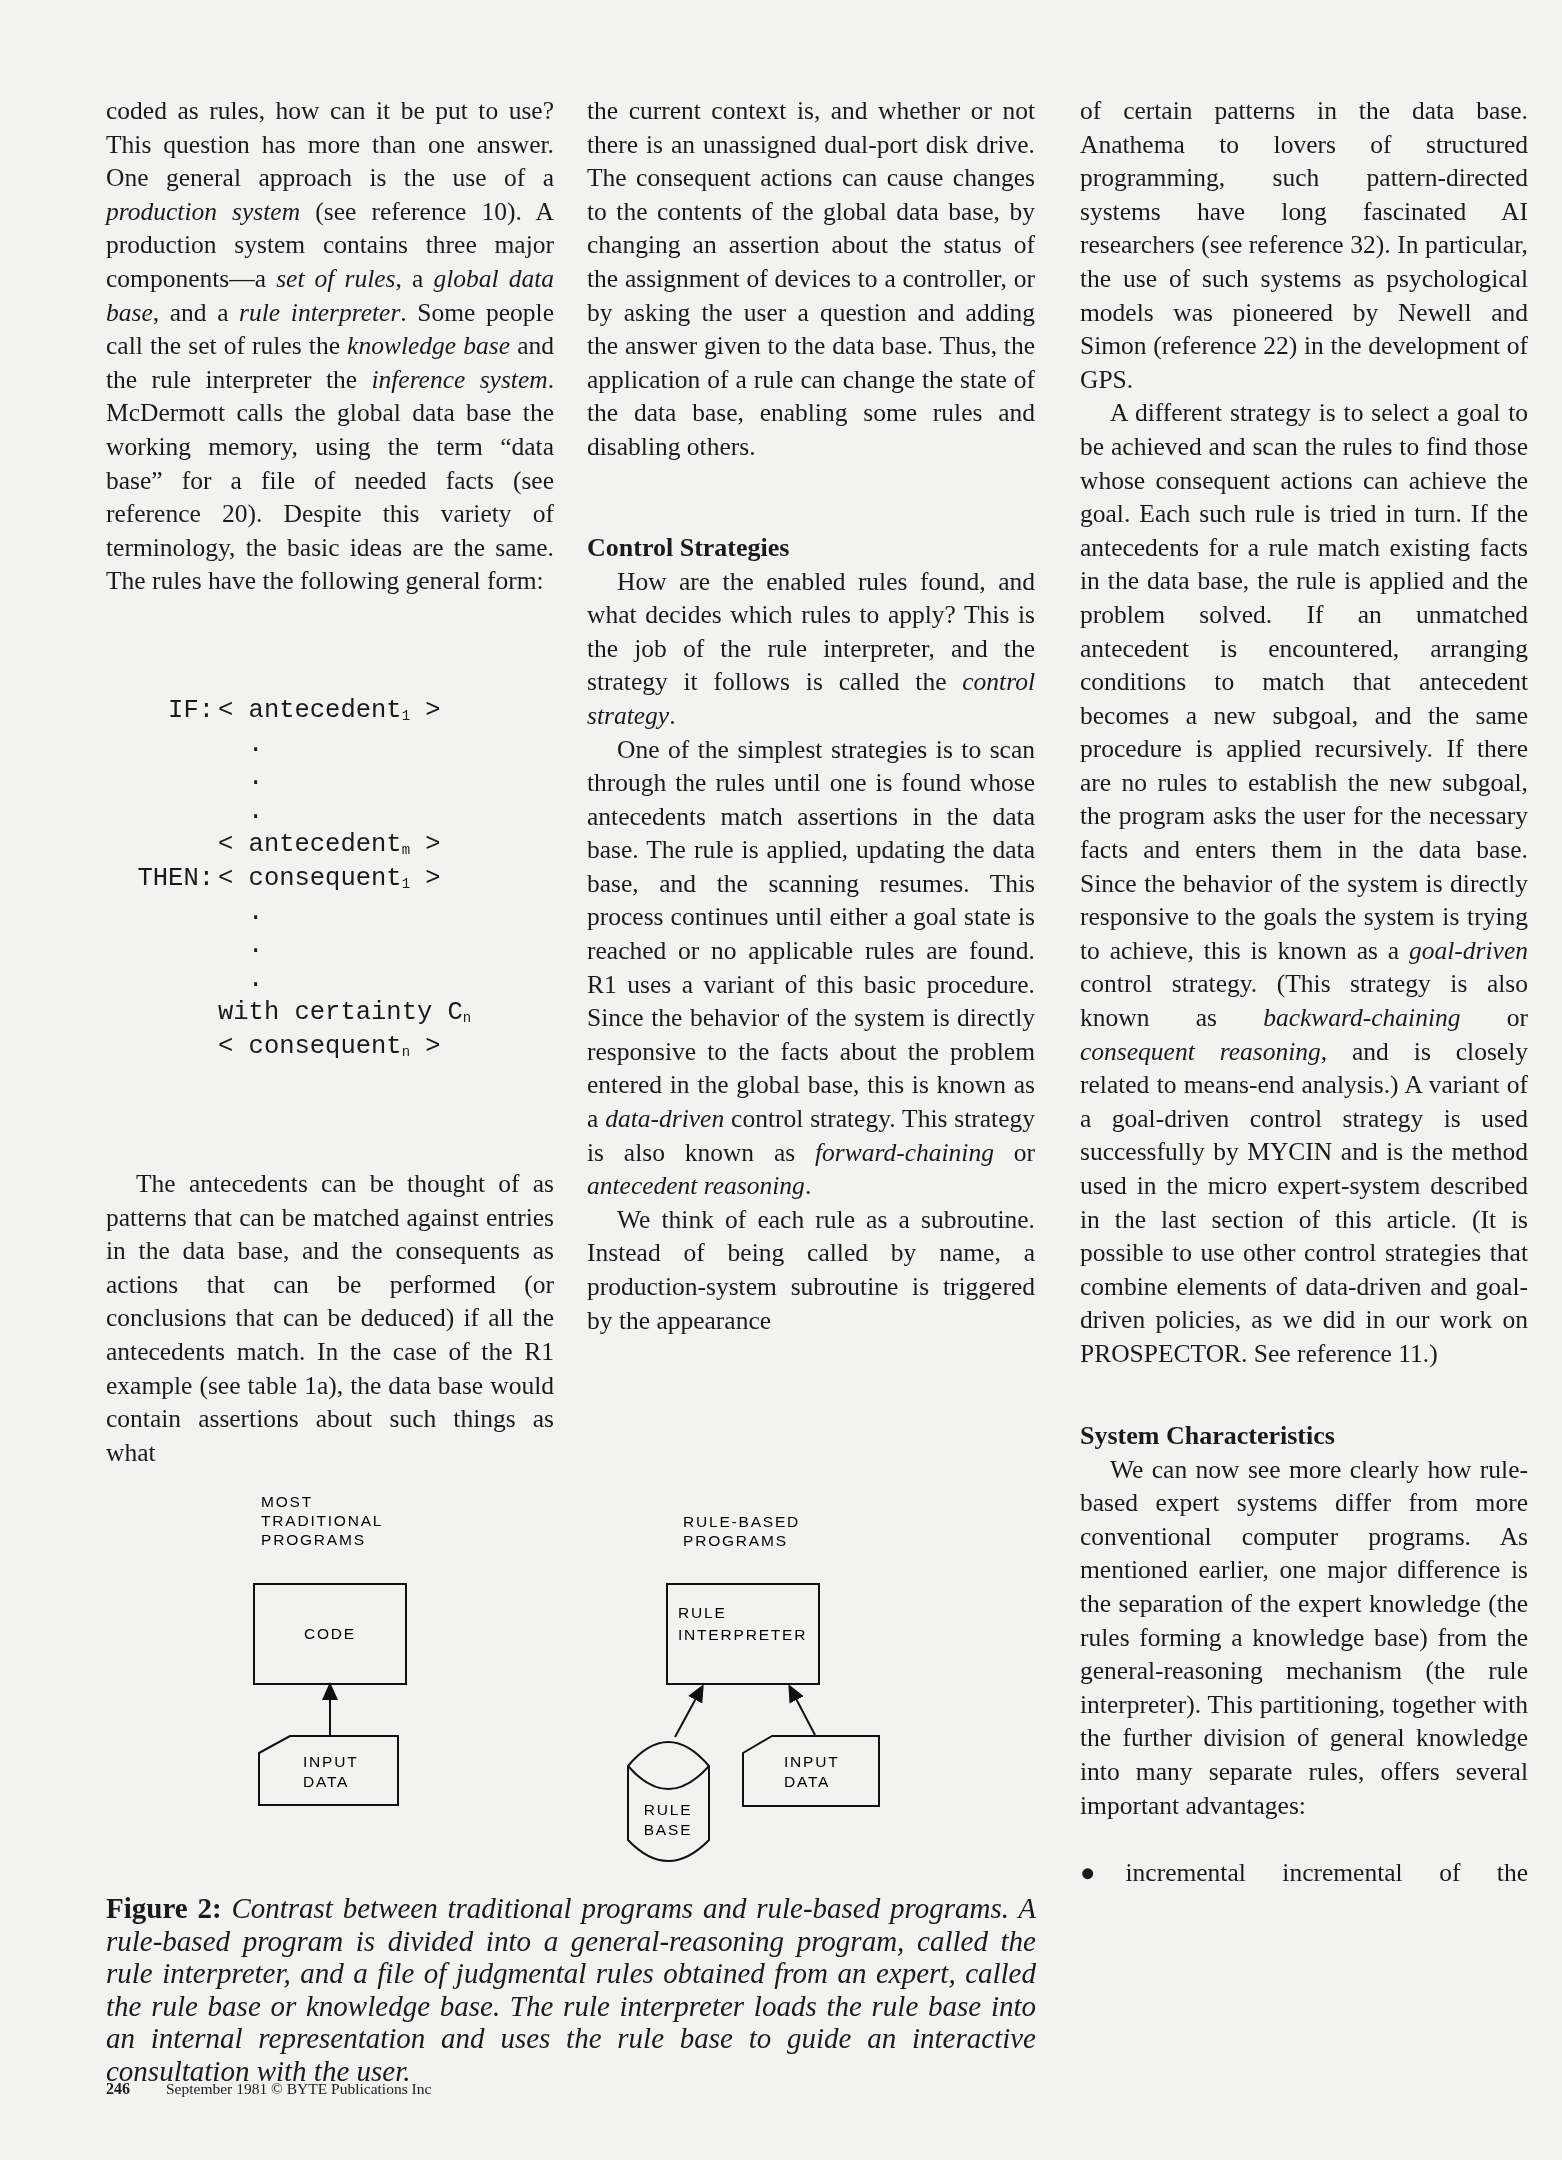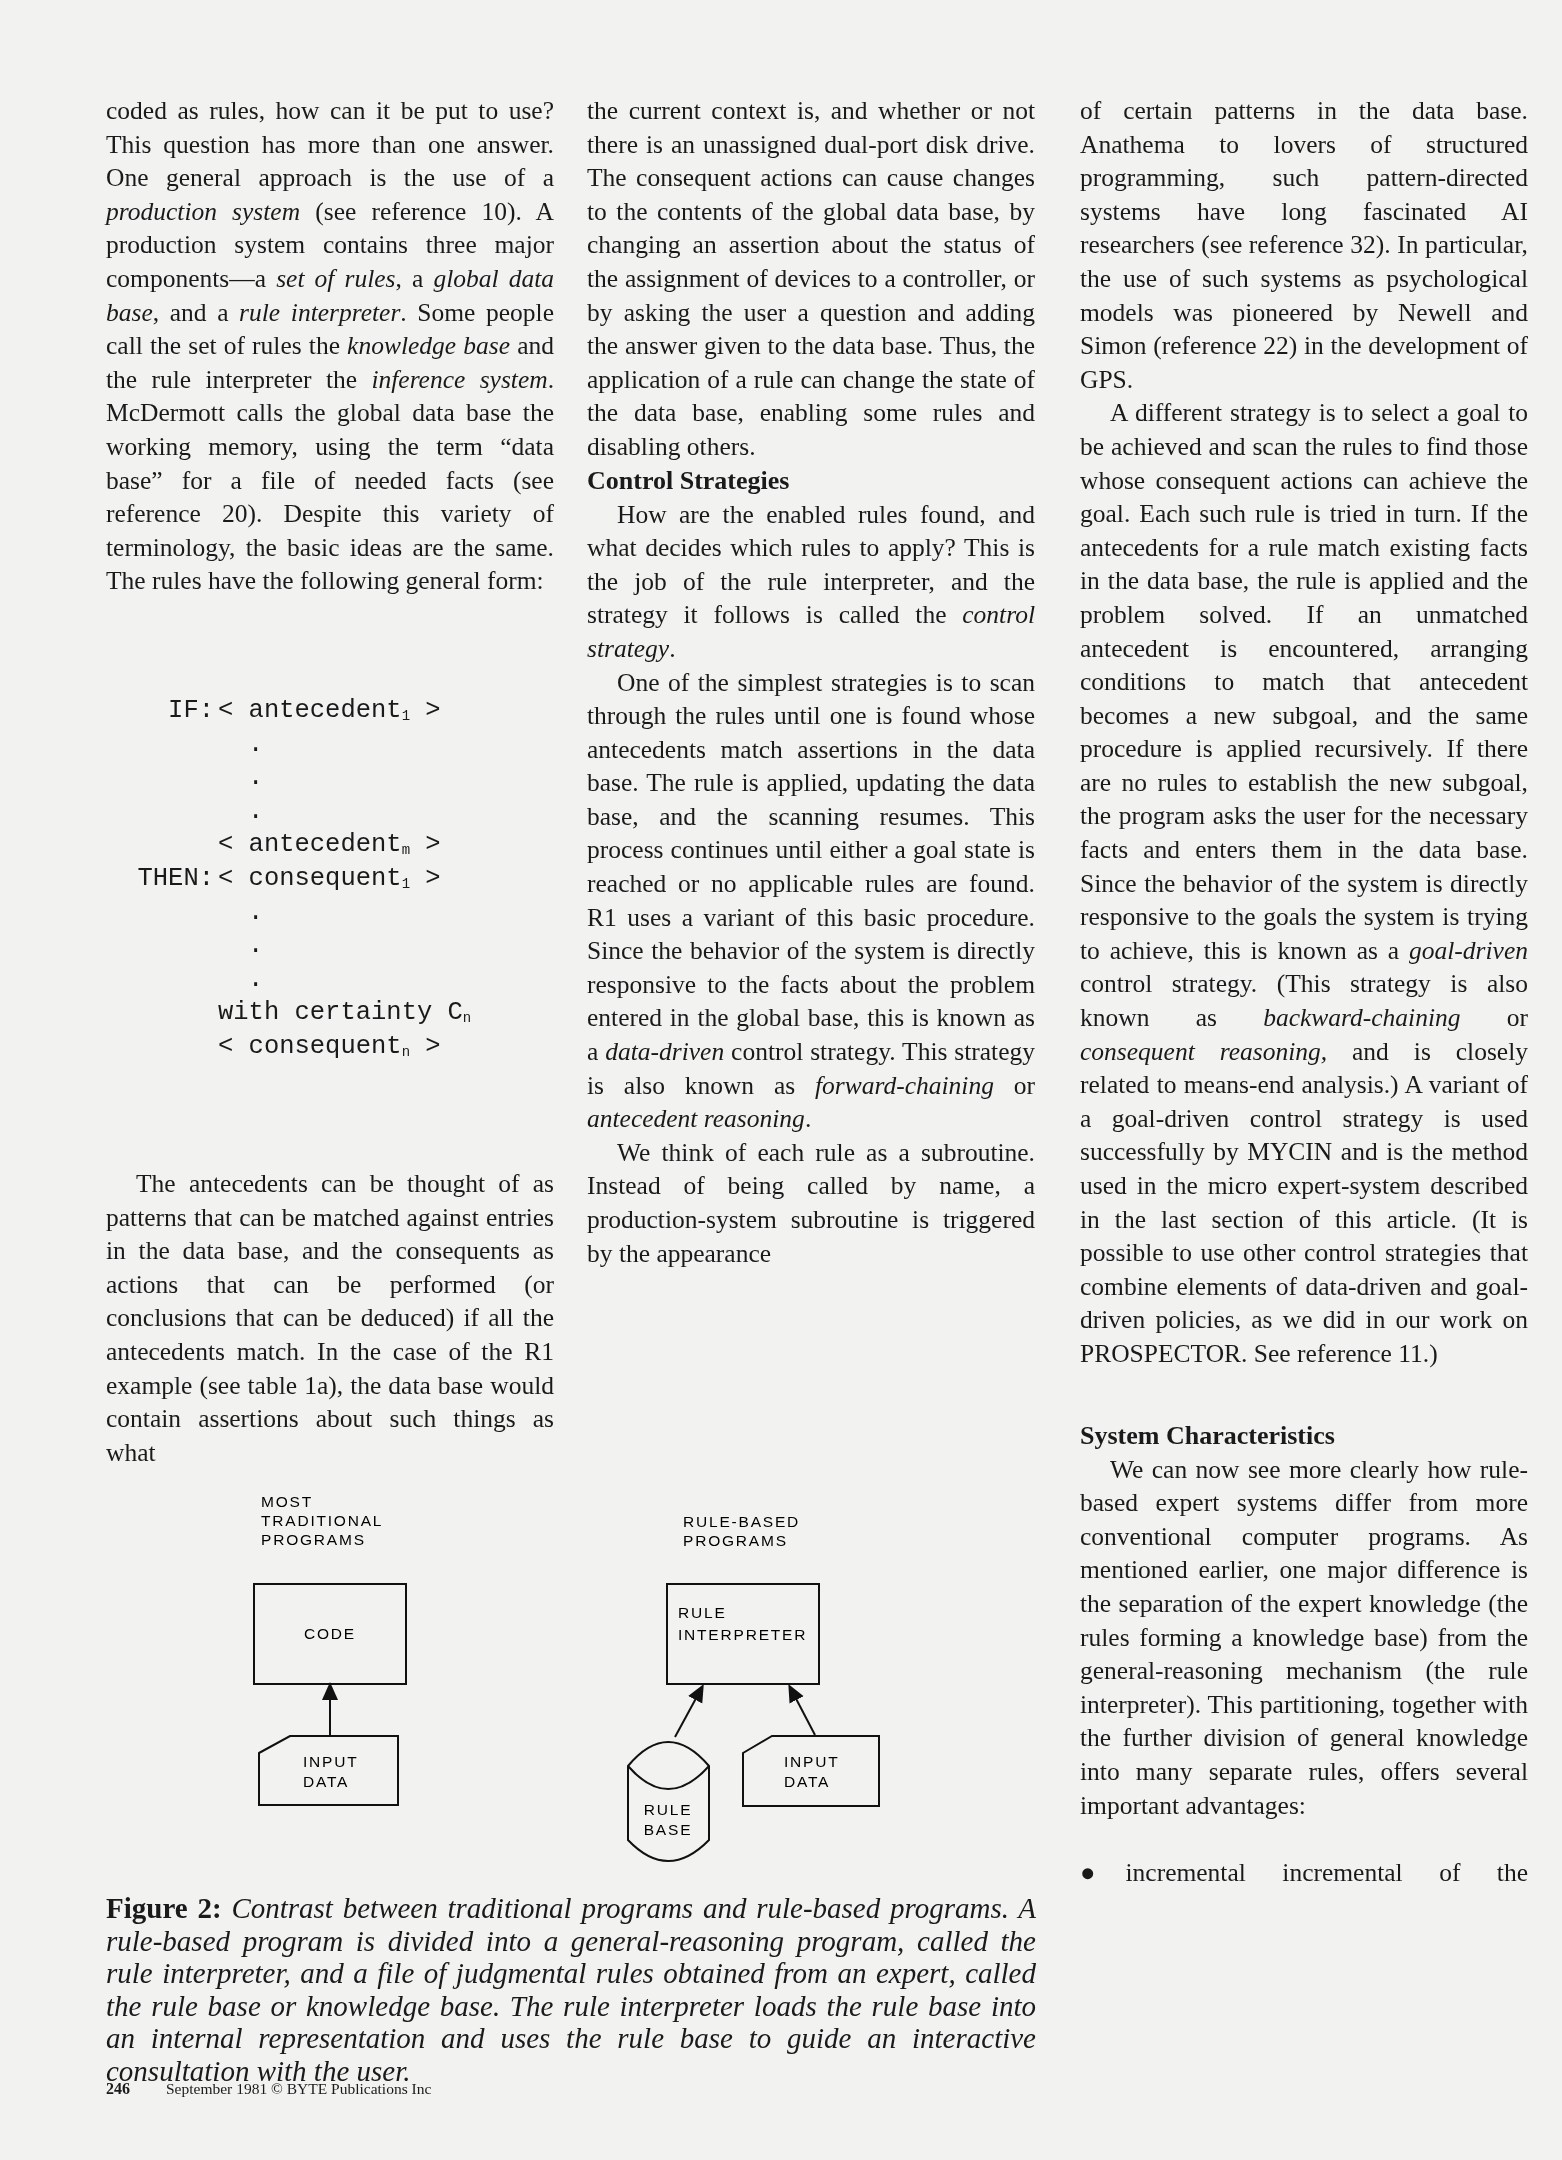--- a/index.html
+++ b/index.html
@@ -89,21 +89,21 @@
       <span class="val"><span>&lt; consequent</span><sub>n</sub><span> &gt;</span></span>
     </div>
 </div>
 
 <div class="col" id="col1b" style="left:106px; top:1167px;">
   <p class="ind">The antecedents can be thought of as patterns that can be matched against entries in the data base, and the consequents as actions that can be performed (or conclusions that can be deduced) if all the antecedents match. In the case of the R1 example (see table 1a), the data base would contain assertions about such things as what</p>
 </div>
 
 <div class="col" id="col2">
   <p>the current context is, and whether or not there is an unassigned dual-port disk drive. The consequent actions can cause changes to the contents of the global data base, by changing an assertion about the status of the assignment of devices to a controller, or by asking the user a question and adding the answer given to the data base. Thus, the application of a rule can change the state of the data base, enabling some rules and disabling others.</p>
-  <h2 style="">Control Strategies</h2>
+  <h2 style="margin-top:67px;">Control Strategies</h2>
   <p class="ind"><span>How are the enabled rules found, and what decides which rules to apply? This is the job of the rule interpreter, and the strategy it follows is called the </span><i>control strategy</i><span>.</span></p>
   <p class="ind"><span>One of the simplest strategies is to scan through the rules until one is found whose antecedents match assertions in the data base. The rule is applied, updating the data base, and the scanning resumes. This process continues until either a goal state is reached or no applicable rules are found. R1 uses a variant of this basic procedure. Since the behavior of the system is directly responsive to the facts about the problem entered in the global base, this is known as a </span><i>data-driven</i><span> control strategy. This strategy is also known as </span><i>forward-chaining</i><span> or </span><i>antecedent reasoning</i><span>.</span></p>
   <p class="ind">We think of each rule as a subroutine. Instead of being called by name, a production-system subroutine is triggered by the appearance</p>
 </div>
 
 <div class="col" id="col3">
   <p>of certain patterns in the data base. Anathema to lovers of structured programming, such pattern-directed systems have long fascinated AI researchers (see reference 32). In particular, the use of such systems as psychological models was pioneered by Newell and Simon (reference 22) in the development of GPS.</p>
   <p class="ind"><span>A different strategy is to select a goal to be achieved and scan the rules to find those whose consequent actions can achieve the goal. Each such rule is tried in turn. If the antecedents for a rule match existing facts in the data base, the rule is applied and the problem solved. If an unmatched antecedent is encountered, arranging conditions to match that antecedent becomes a new subgoal, and the same procedure is applied recursively. If there are no rules to establish the new subgoal, the program asks the user for the necessary facts and enters them in the data base. Since the behavior of the system is directly responsive to the goals the system is trying to achieve, this is known as a </span><i>goal-driven</i><span> control strategy. (This strategy is also known as </span><i>backward-chaining</i><span> or </span><i>consequent reasoning,</i><span> and is closely related to means-end analysis.) A variant of a goal-driven control strategy is used successfully by MYCIN and is the method used in the micro expert-system described in the last section of this article. (It is possible to use other control strategies that combine elements of data-driven and goal-driven policies, as we did in our work on PROSPECTOR. See reference 11.)</span></p>
   <h2 style="margin-top:48px;">System Characteristics</h2>
   <p class="ind">We can now see more clearly how rule-based expert systems differ from more conventional computer programs. As mentioned earlier, one major difference is the separation of the expert knowledge (the rules forming a knowledge base) from the general-reasoning mechanism (the rule interpreter). This partitioning, together with the further division of general knowledge into many separate rules, offers several important advantages:</p>

